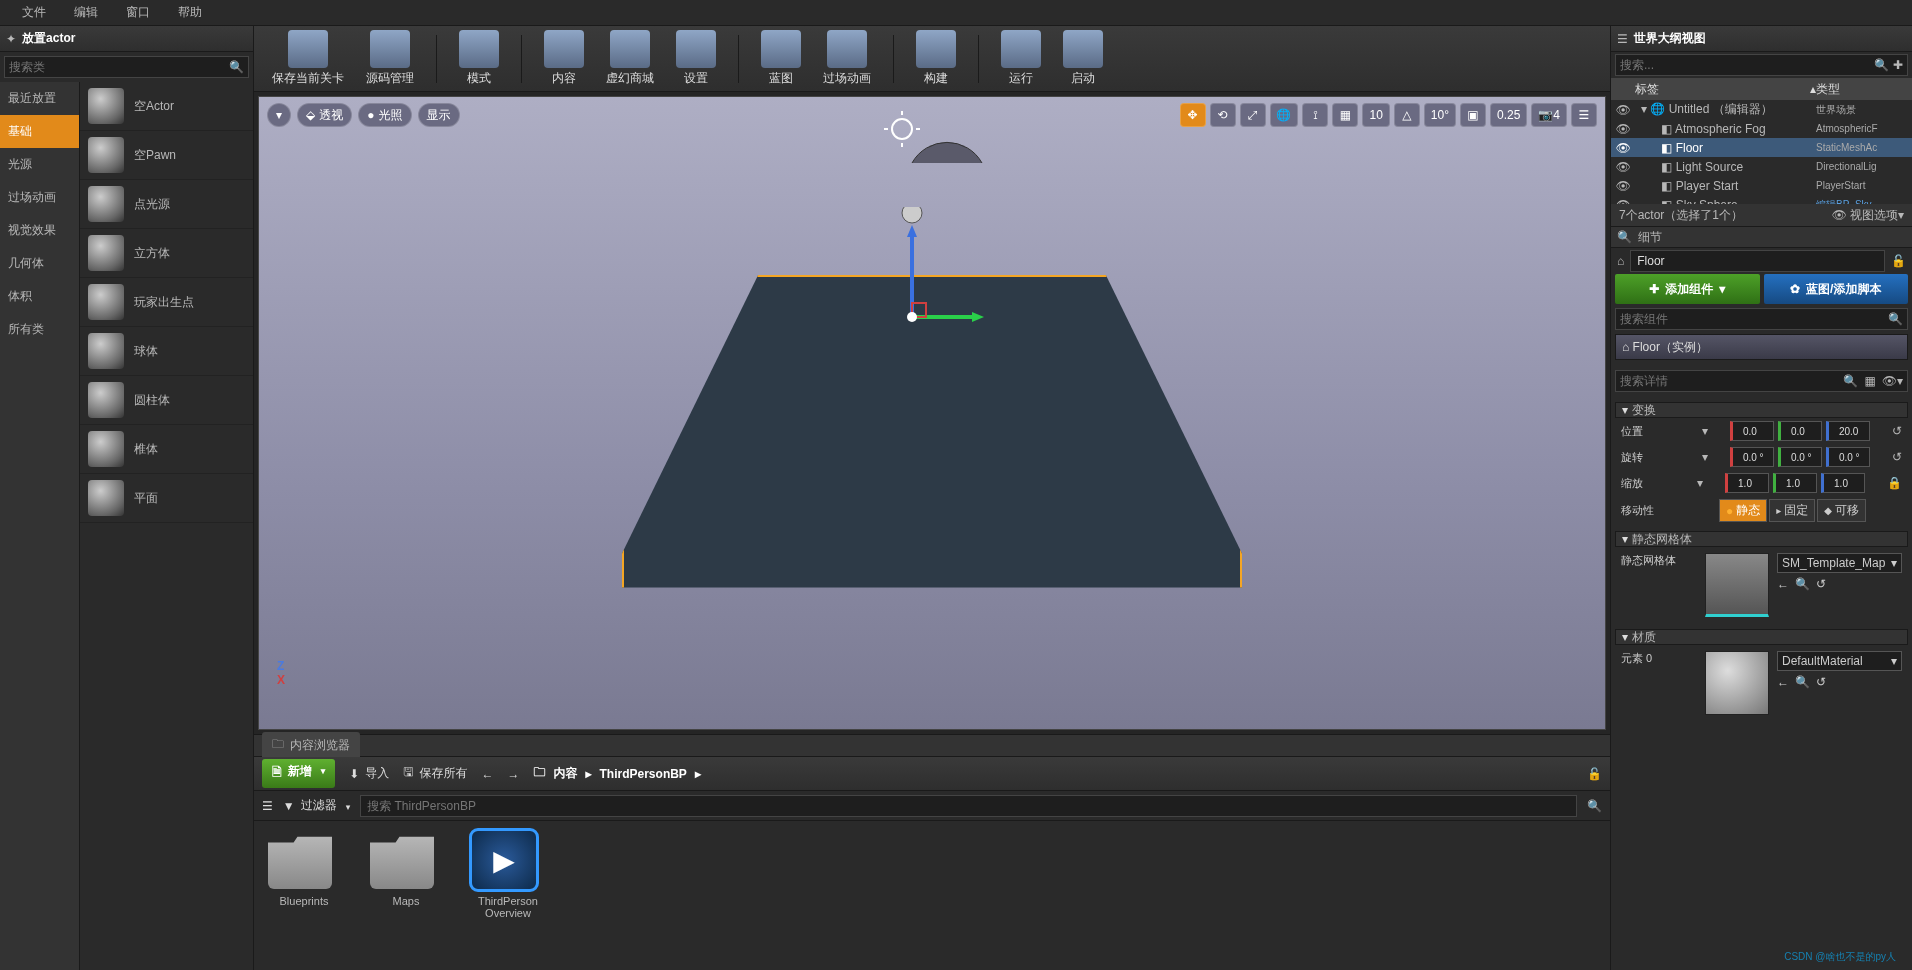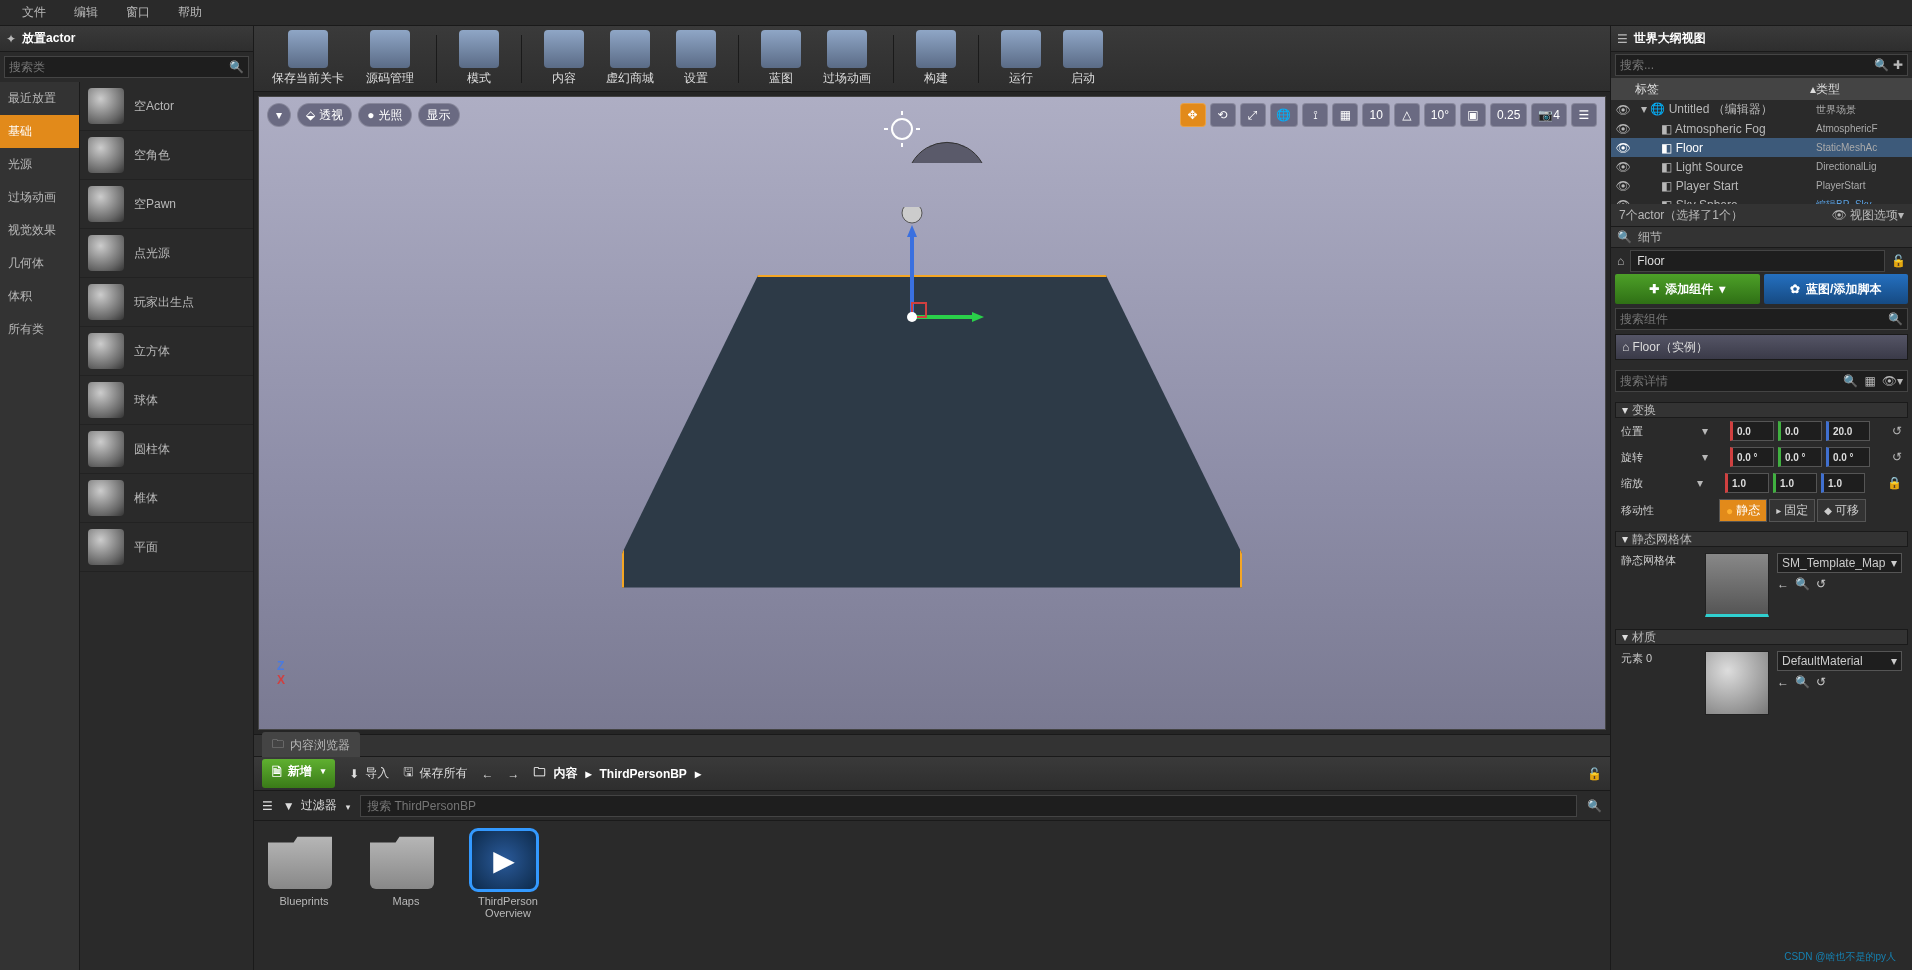--- a/index.html
+++ b/index.html
@@ -93,21 +93,21 @@
 .details-scroll { flex: 1; overflow-y: auto; padding: 0 4px 10px 4px; }
 .section-hdr { height: 16px; background: #333; display: flex; align-items: center; padding: 0 6px; margin-top: 6px; border: 1px solid #1a1a1a; }
 .section-hdr::before { content: "▾ "; color: #ddd; margin-right: 4px; }
 .prop-row { display: flex; align-items: center; padding: 3px 6px; gap: 22px; }
 .prop-label { width: 76px; font-size: 11px; color: #ccc; }
 .vec3 { display: flex; gap: 4px; }
 .vec-field { width: 44px; height: 20px; background: #1e1e1e; border: 1px solid #555; display: flex; align-items: center; }
 .vec-field.x { border-left: 3px solid #d04040; }
 .vec-field.y { border-left: 3px solid #40b040; }
 .vec-field.z { border-left: 3px solid #4070d0; }
-.vec-field input { width: 100%; background: transparent; border: none; color: #ddd; font-size: 10px; padding-left: 4px; outline: none; font-weight: bold; }
+.vec-field input { width: 100%; background: transparent; border: none; color: #ddd; font-size: 10px; padding-left: 10px; outline: none; }
 .mobility { display: flex; gap: 2px; }
 .mob-btn { padding: 2px 6px; background: #333; border: 1px solid #555; font-size: 10px; color: #ccc; display:flex; align-items:center; gap:3px;}
 .mob-btn.active { background: #e28a1a; color: #fff; }
 .asset-slot { display: flex; gap: 8px; padding: 6px; align-items: flex-start; }
 .slot-thumb { width: 64px; height: 64px; background: linear-gradient(#888,#555); border: 1px solid #222; }
 .slot-thumb.mesh { border-bottom: 3px solid #30d0d0; }
 .slot-right { flex: 1; }
 .slot-combo { width: 100%; height: 20px; background: #1e1e1e; border: 1px solid #555; color: #ccc; font-size: 10px; padding: 0 4px; display:flex; align-items:center; justify-content:space-between; }
 .slot-icons { display: flex; gap: 6px; margin-top: 4px; font-size: 11px; color: #ccc; }
 
@@ -146,37 +146,33 @@
           <div>体积</div>
           <div>所有类</div>
         </div>
       <div class="actor-list" id="actor-list">
           <div class="actor-item">
             <div class="actor-thumb"></div>
             <span>空Actor</span>
           </div>
           <div class="actor-item">
             <div class="actor-thumb"></div>
-            <span>空角色</span>
-          </div>
-          <div class="actor-item">
-            <div class="actor-thumb"></div>
             <span>空Pawn</span>
           </div>
           <div class="actor-item">
             <div class="actor-thumb"></div>
             <span>点光源</span>
           </div>
           <div class="actor-item">
             <div class="actor-thumb"></div>
+            <span>立方体</span>
+          </div>
+          <div class="actor-item">
+            <div class="actor-thumb"></div>
             <span>玩家出生点</span>
-          </div>
-          <div class="actor-item">
-            <div class="actor-thumb"></div>
-            <span>立方体</span>
           </div>
           <div class="actor-item">
             <div class="actor-thumb"></div>
             <span>球体</span>
           </div>
           <div class="actor-item">
             <div class="actor-thumb"></div>
             <span>圆柱体</span>
           </div>
           <div class="actor-item">

